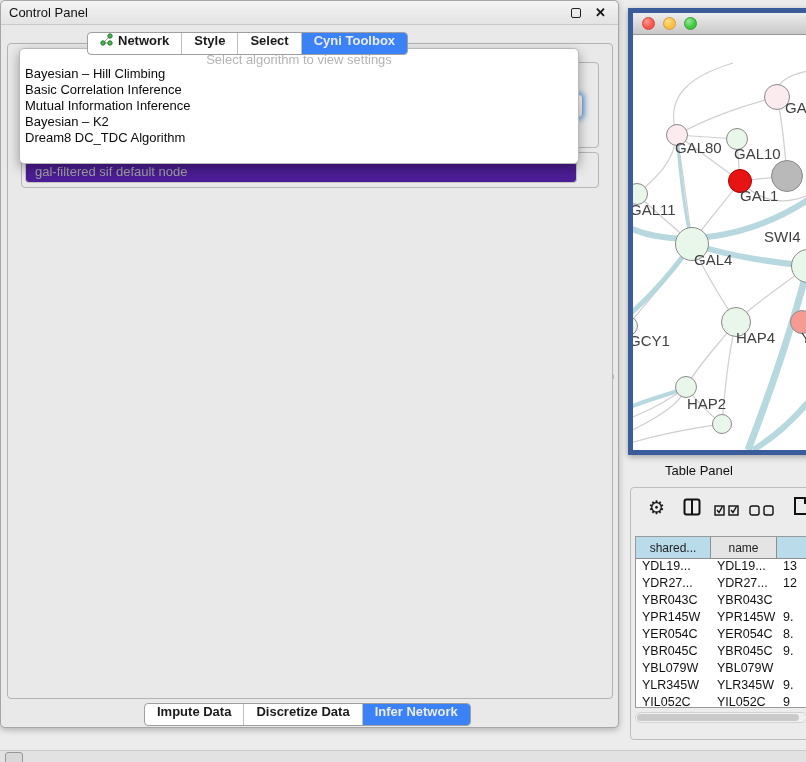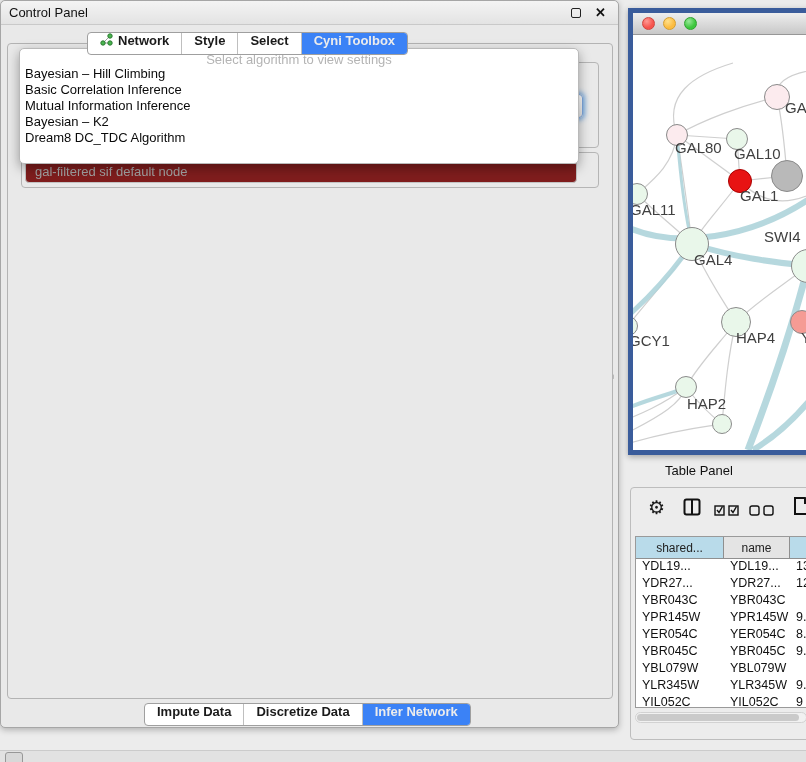--- a/index.html
+++ b/index.html
@@ -29,21 +29,21 @@
   .tabbar-bottom{left:143px;top:702px;}
 
   
   .inner-panel{left:6px;top:42px;width:606px;height:656px;background:#e9e9e9;
     border:1px solid #b3b3b3;border-radius:4px;z-index:1;}
 
   
   .bg-group{border:1px solid #b5b5b5;border-radius:4px;}
   .focus-combo{background:linear-gradient(#ffffff,#e6e6e6);border:1px solid #7ea7dd;border-radius:4px;
     box-shadow:0 0 5px 2px rgba(80,148,220,.75);}
-  .gal-combo{background:#7f1d1d;border:1px solid #c2c2c2;border-radius:4px;
+  .gal-combo{background:#4c1d95;border:1px solid #c2c2c2;border-radius:4px;
     color:#a3a3a3;font-size:13px;line-height:20px;padding-left:9px;white-space:nowrap;overflow:hidden;}
 
   
   .popup{left:18px;top:47px;width:560px;height:116px;background:#fff;border:1px solid #b9b9b9;
     border-radius:5px;box-shadow:0 4px 12px rgba(0,0,0,.35);z-index:5;font-size:13px;}
   .popup-placeholder{text-align:center;color:#b4b4b4;padding-top:3px;height:17px;}
   .popup-item{padding-left:5px;line-height:16px;color:#0a0a0a;white-space:nowrap;}
   .popup-item.bold{font-weight:700;}
 
   
@@ -107,21 +107,21 @@
   .tp-title{left:656px;top:460px;width:178px;height:22px;line-height:22px;font-size:13px;color:#111;padding-left:9px;}
   .tp-body{left:630px;top:487px;width:180px;height:253px;background:#ececec;border:1px solid #bdbdbd;border-radius:4px;}
   .tp-toolbar-icon{position:absolute;color:#1a1a1a;}
   .tp-table{position:absolute;left:4px;top:48px;width:174px;height:172px;background:#fff;border:1px solid #9a9a9a;overflow:hidden;}
   .th-row{display:flex;height:22px;border-bottom:1px solid #8f8f8f;font-size:12px;color:#222;}
   .th{display:flex;align-items:center;justify-content:center;border-right:1px solid #8f8f8f;height:100%;}
   .th.blue{background:#b9dbea;}
   .th.gray{background:#e4e4e4;}
   .tr{display:flex;height:17px;font-size:12.5px;color:#111;}
   .td{padding-left:6px;white-space:nowrap;overflow:hidden;}
-  .c1{width:88px;}
+  .c1{width:75px;}
   .c2{width:66px;}
   .c3{flex:1;}
 
   
   .bottom-strip{left:0;top:750px;width:806px;height:12px;background:#e2e2e2;border-top:1px solid #cbcbcb;}
   .mini-icon{left:5px;top:752px;width:18px;height:13px;background:#d8d8d8;border:1px solid #979797;border-radius:3px;}
   .divider-grip{left:609px;top:372px;width:6px;height:9px;color:#8f8f8f;font-size:9px;line-height:9px;}
 </style>
 </head>
 <body>

